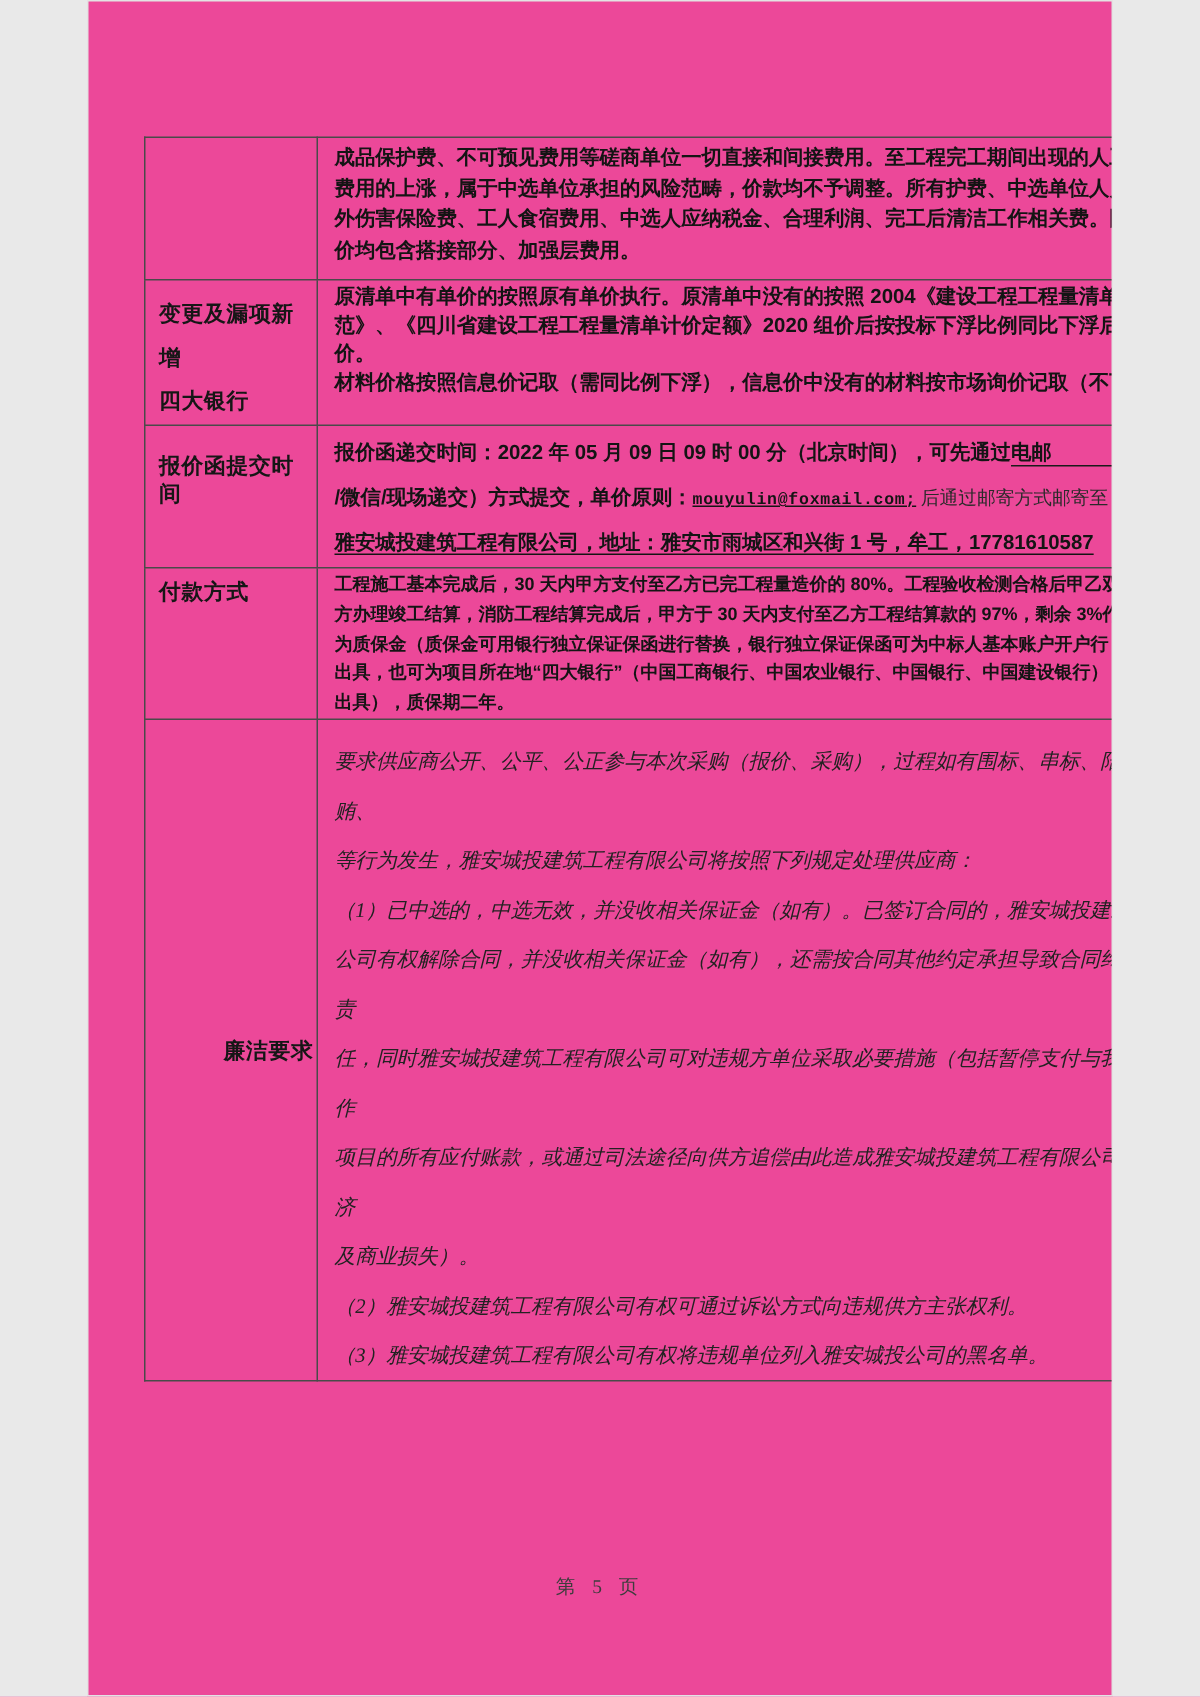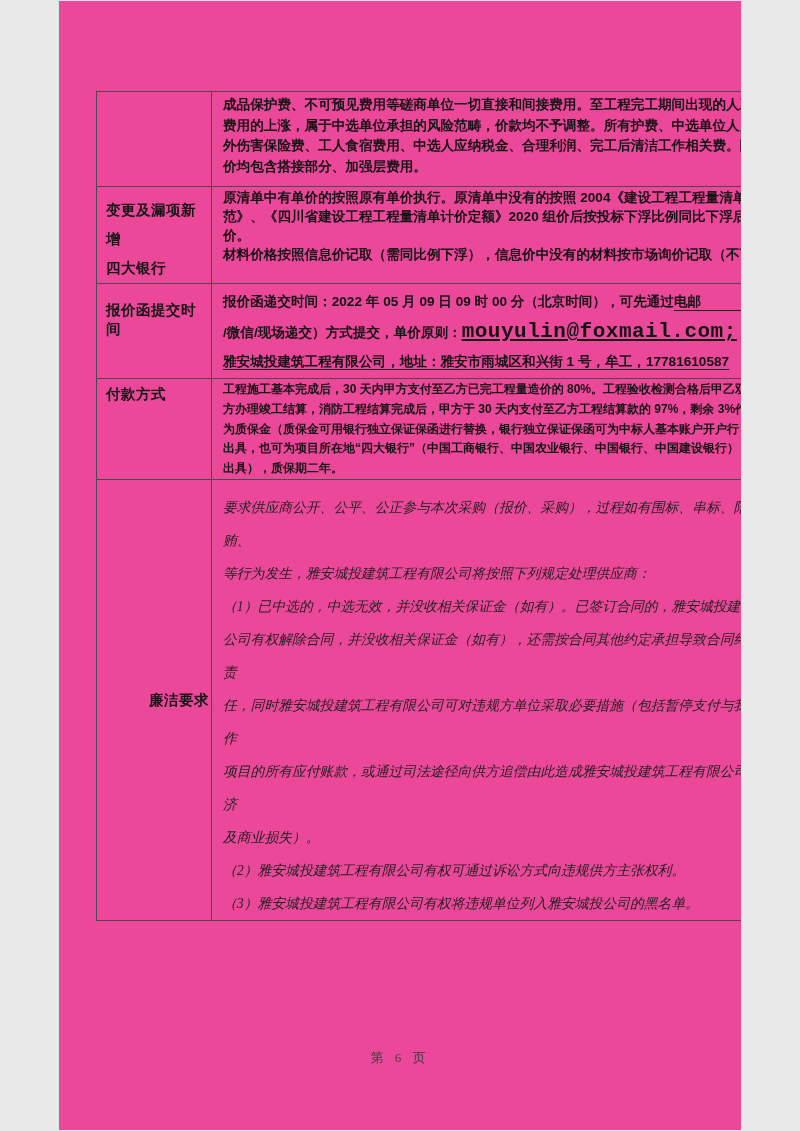--- a/index.html
+++ b/index.html
@@ -74,21 +74,21 @@
   .r3-line.first { margin-top: 3px; }
   .u-blank {
     display: inline-block;
     min-width: 94px;
     text-align: left;
     border-bottom: 1.5px solid #1a1a1a;
     line-height: 17px;
   }
   .email {
     font-family: "Liberation Mono", "DejaVu Sans Mono", monospace;
-    font-size: 21px;
+    font-size: 11px;
     font-weight: 700;
     text-decoration: underline;
     letter-spacing: 0.5px;
   }
   .after-email { font-size: 12.5px; font-family: "Liberation Serif", serif; font-weight: 400; color: #2a2a2a; }
   .u-line { text-decoration: underline; text-underline-offset: 3px; }
 
   
   .stamp-svg { position: absolute; left: 600px; top: 610px; opacity: 0.85; }
   .stamp-char {
@@ -185,15 +185,15 @@
   <svg class="stamp-svg" width="180" height="200" viewBox="600 610 180 200">
     <path d="M 727.8 635.5 A 95 95 0 0 1 720.7 780.5" fill="none" stroke="#cb4a48" stroke-width="7" stroke-linecap="round"></path>
     <text class="stamp-char" x="706" y="650" font-size="13" fill="#cb4a48" opacity="0.55" text-anchor="middle" dominant-baseline="central" transform="rotate(38,706,650)">投</text>
     <text class="stamp-char" x="721" y="666" font-size="29" fill="#cb4a48" text-anchor="middle" dominant-baseline="central" transform="rotate(56,721,666)">建</text>
     <text class="stamp-char" x="730" y="686" font-size="18" fill="#cb4a48" opacity="0.9" text-anchor="middle" dominant-baseline="central" transform="rotate(74,730,686)">筑</text>
     <text class="stamp-char" x="733" y="709" font-size="23" fill="#cb4a48" text-anchor="middle" dominant-baseline="central" transform="rotate(93,733,709)">工</text>
     <text class="stamp-char" x="728" y="731" font-size="23" fill="#cb4a48" text-anchor="middle" dominant-baseline="central" transform="rotate(112,728,731)">程</text>
     <text class="stamp-char" x="715" y="752" font-size="16" fill="#cb4a48" opacity="0.85" text-anchor="middle" dominant-baseline="central" transform="rotate(132,715,752)">十</text>
   </svg>
 
-  <div class="footer">第 6 页</div>
+  <div class="footer">第 5 页</div>
 
 </div>
 
 </body></html>

